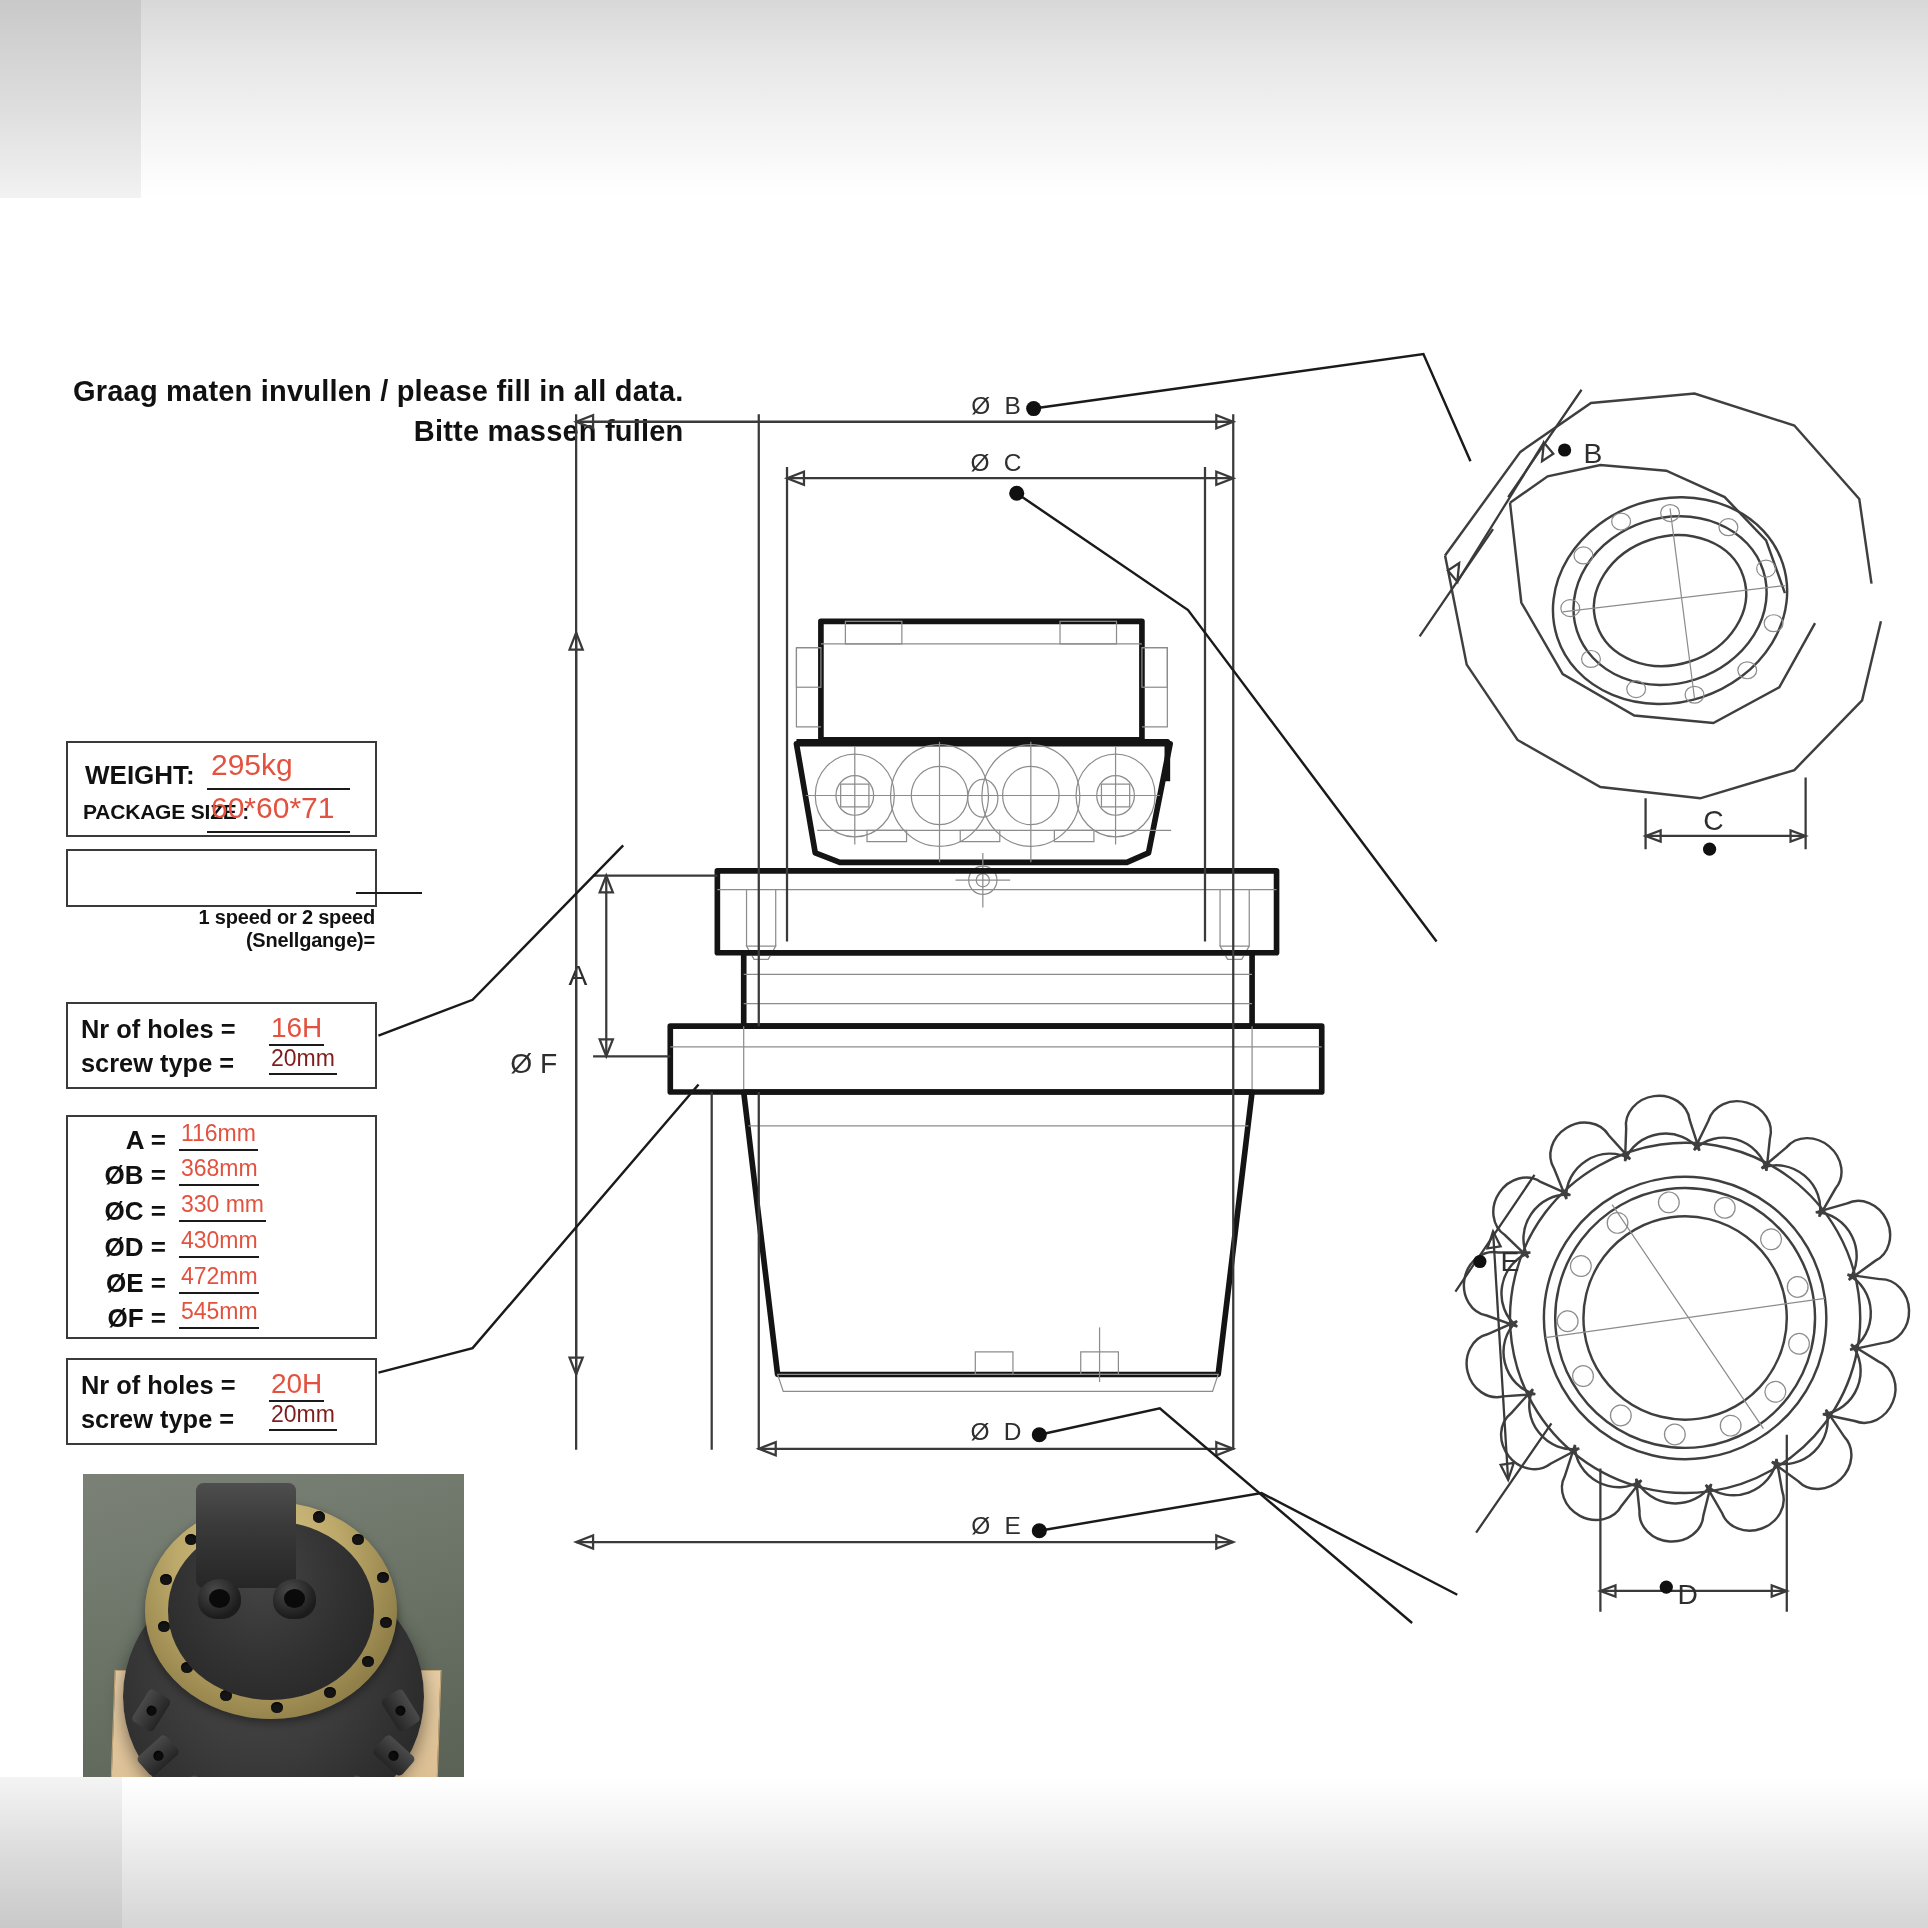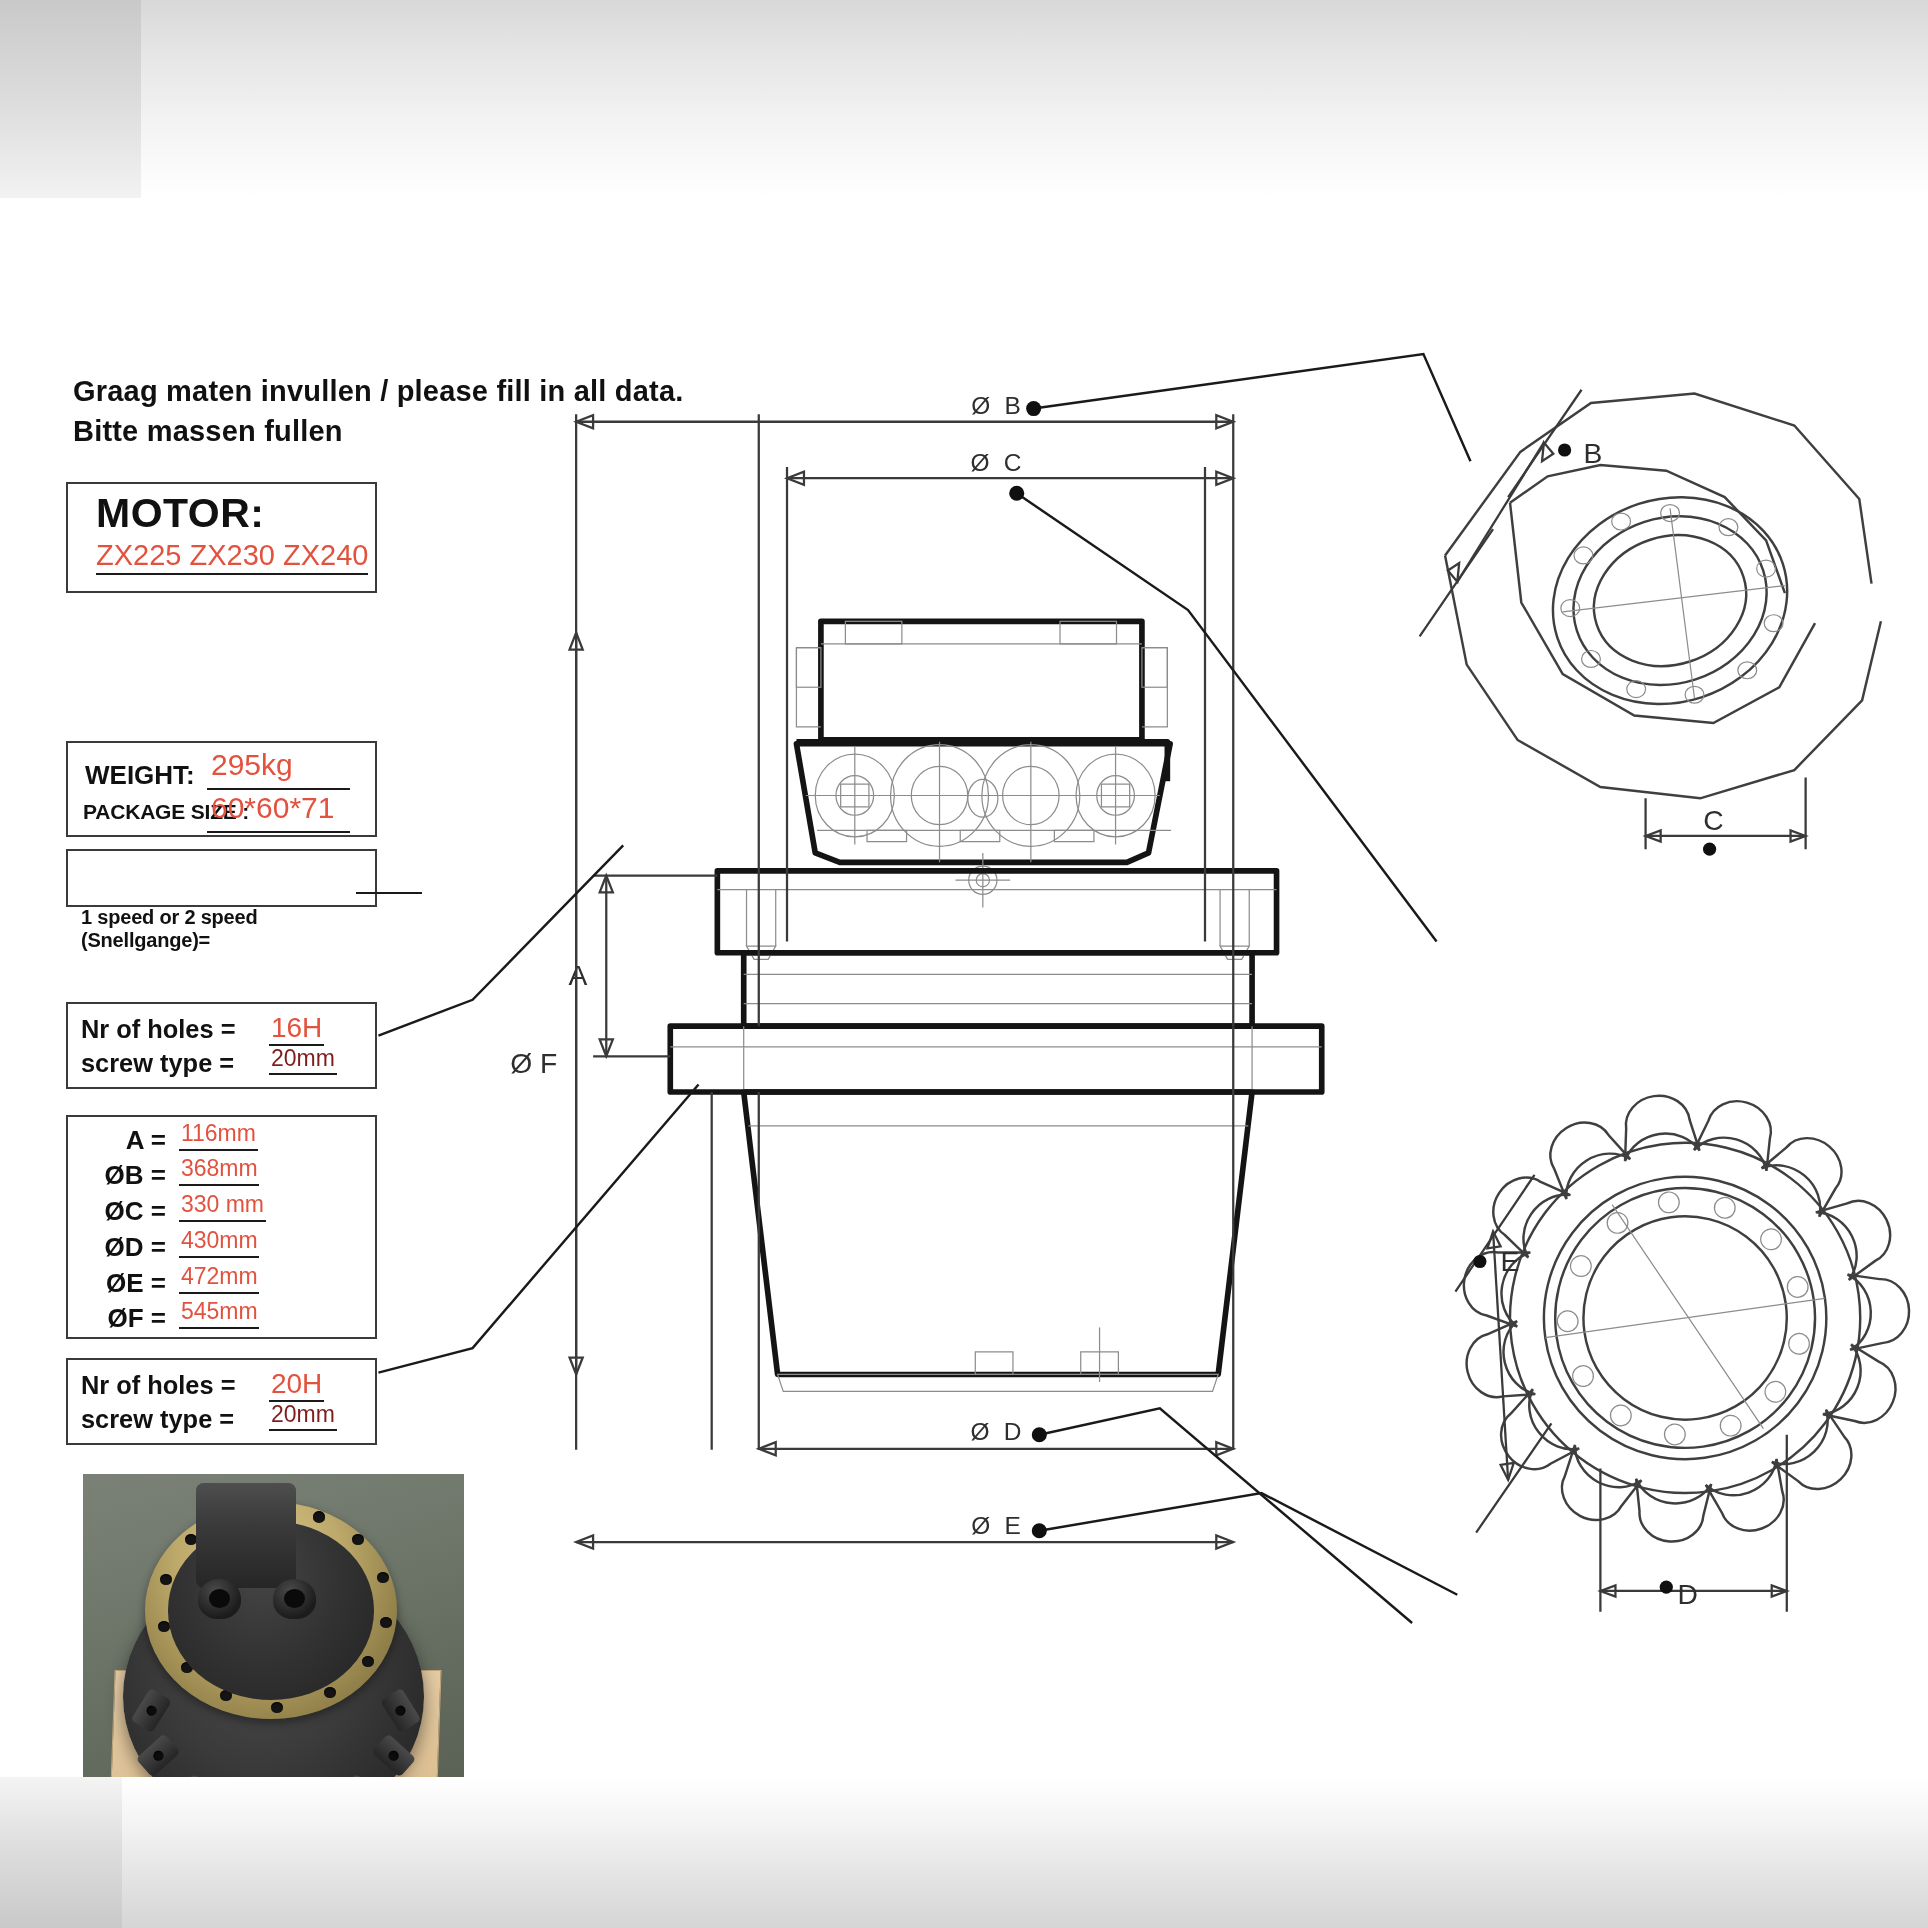--- a/index.html
+++ b/index.html
@@ -1,17 +1,17 @@
 <!DOCTYPE html>
 <html style="font-size:15px"><head>
 <meta charset="utf-8">
 <style>
   html,body{margin:0;padding:0;background:#fff;}
   body{width:1928px;height:1928px;overflow:hidden;font-family:"Liberation Sans",sans-serif;}
-  #page{position:relative;width:1560px;height:1928px;background:#ffffff;}
+  #page{position:relative;width:1560px;height:1928px;background:#ffffff;text-align:right;}
 
   
   .band-top{position:absolute;left:0;top:0;width:1928px;height:198px;
     background:linear-gradient(180deg,#d8d8d8 0%,#e6e6e6 28%,#f3f3f3 62%,#ffffff 100%);}
   .band-bottom{position:absolute;left:0;bottom:0;width:1928px;height:151px;
     background:linear-gradient(0deg,#d5d5d5 0%,#e4e4e4 35%,#f5f5f5 72%,#ffffff 100%);}
   .band-left-top{position:absolute;left:0;top:0;width:141px;height:198px;
     background:linear-gradient(180deg,#c9c9c9 0%,#dcdcdc 50%,#f2f2f2 100%);}
   .band-left-bottom{position:absolute;left:0;bottom:0;width:122px;height:151px;
     background:linear-gradient(0deg,#c9c9c9 0%,#dcdcdc 50%,#f4f4f4 100%);}
@@ -101,24 +101,20 @@
 <div id="page">
 
   <div class="band-top"></div>
   <div class="band-left-top"></div>
 
   <div class="hdr">
     <div>Graag maten invullen / please fill in all data.</div>
     <div>Bitte massen fullen</div>
   </div>
 
-  <div class="fbox" id="box-motor">
-    <span class="m-title">MOTOR:</span>
-    <span class="m-val">ZX225 ZX230 ZX240</span>
-  </div>
 
 
   <div class="fbox" id="box-weight">
     <span class="w-lab">WEIGHT:</span>
     <span class="w-val">295kg</span>
     <span class="w-line1"></span>
     <span class="p-lab">PACKAGE SIZE :</span>
     <span class="p-val">60*60*71</span>
     <span class="w-line2"></span>
   </div>

